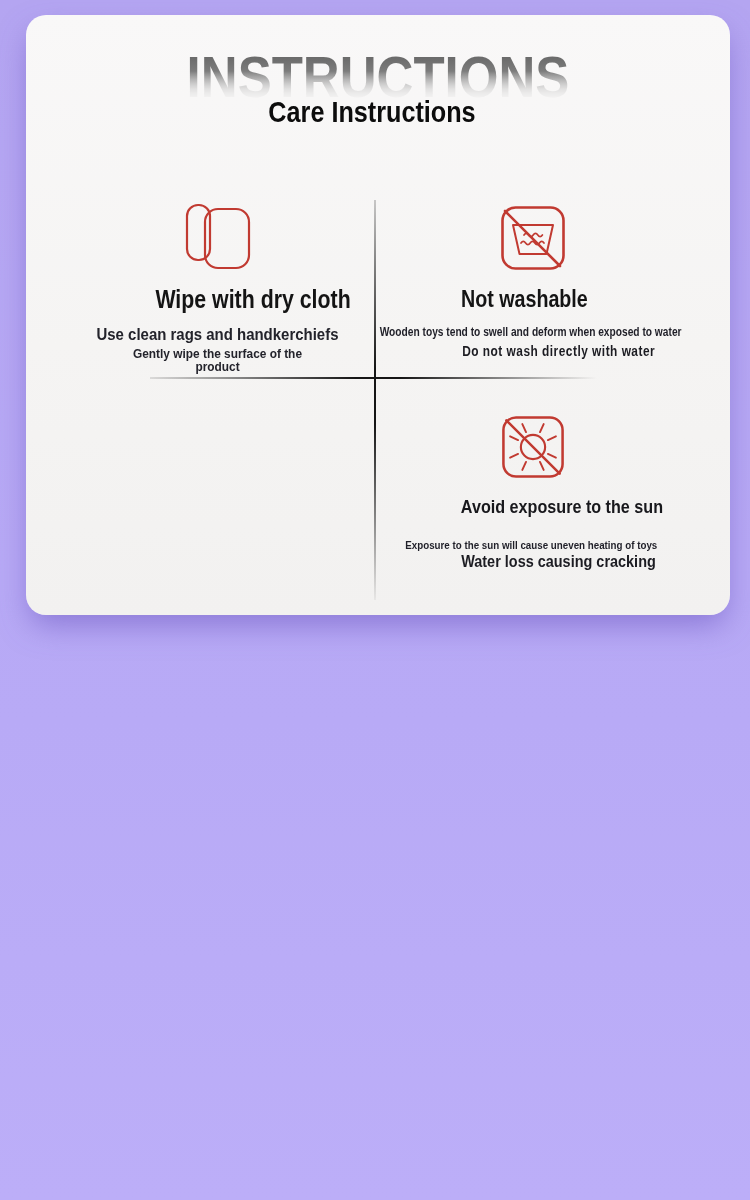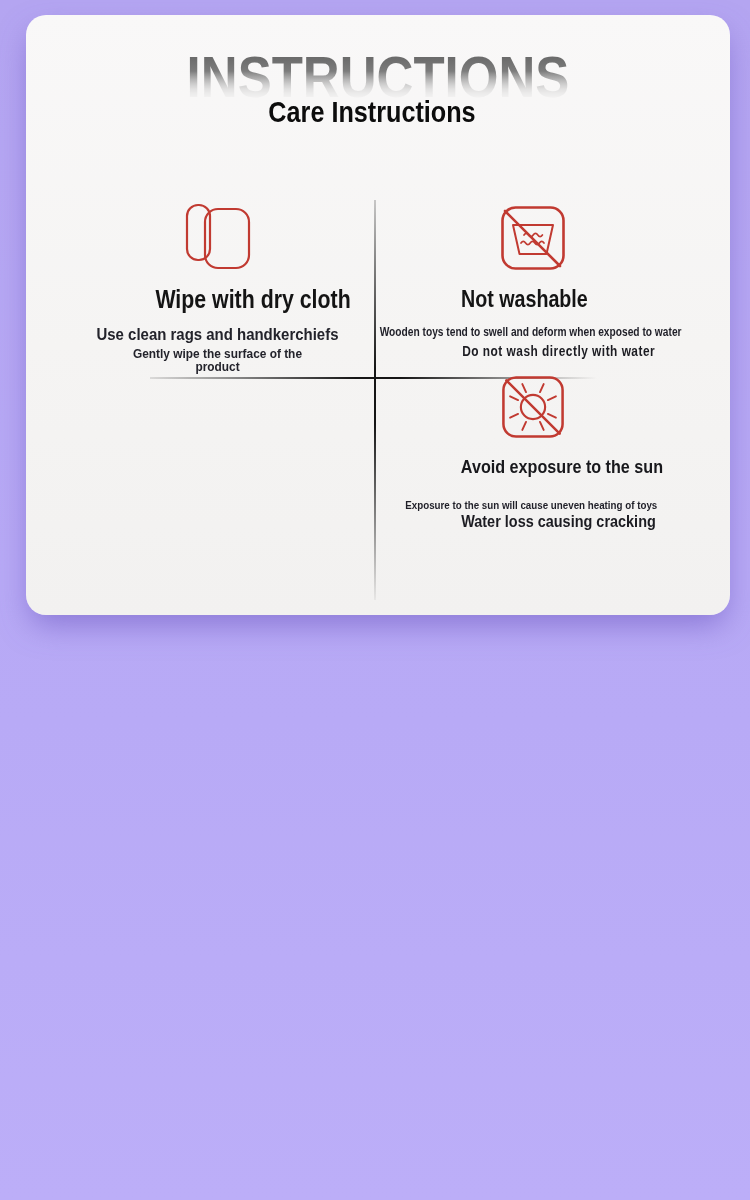--- a/index.html
+++ b/index.html
@@ -42,21 +42,21 @@
     position: absolute; left: 124px; top: 362px; width: 447px; height: 2px;
     background: linear-gradient(90deg, rgba(30,30,30,0.12) 0%, #151515 46%, #151515 56%, rgba(30,30,30,0) 100%);
   }
   .quad {
     position: absolute;
     display: flex; flex-direction: column; align-items: center;
   }
   .q-tl { left: 17px;  top: 188px; width: 349px; }
   .q-tr { left: 349px; top: 190px; width: 355px; }
   .q-bl { left: 17px;  top: 379px; width: 349px; }
-  .q-br { left: 349px; top: 360px; width: 355px; }
+  .q-br { left: 349px; top: 400px; width: 355px; }
 
   .q-title-lg {
     font-weight: 700; color: #141414; line-height: 1.08;
     font-size: 26px; transform: scaleX(0.82);
   }
   .q-title-md {
     font-weight: 700; color: #18181c; line-height: 1.1;
     font-size: 19px; transform: scaleX(0.85);
   }
   .q-sub {

